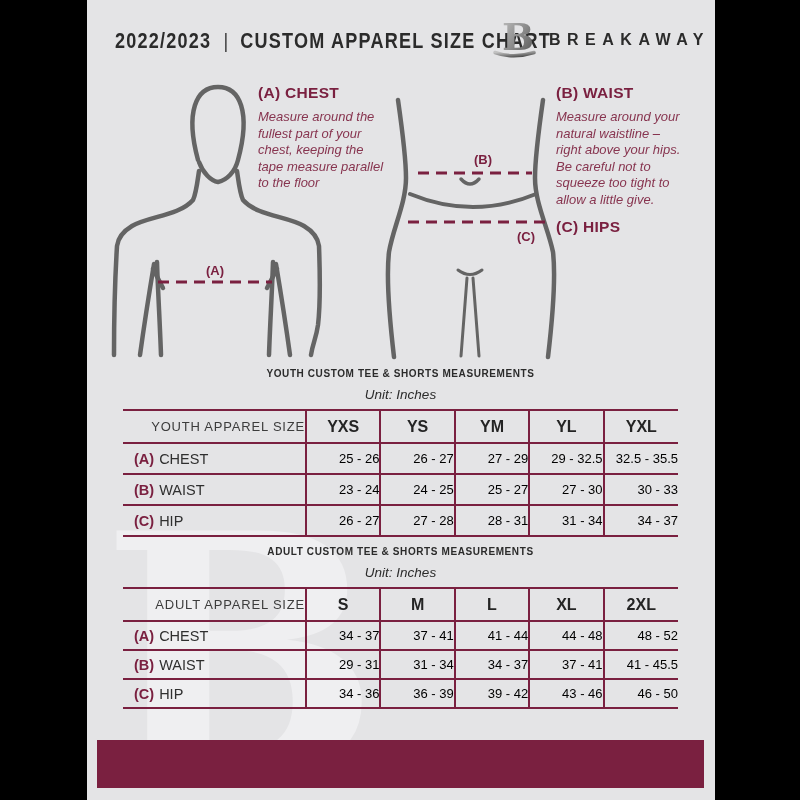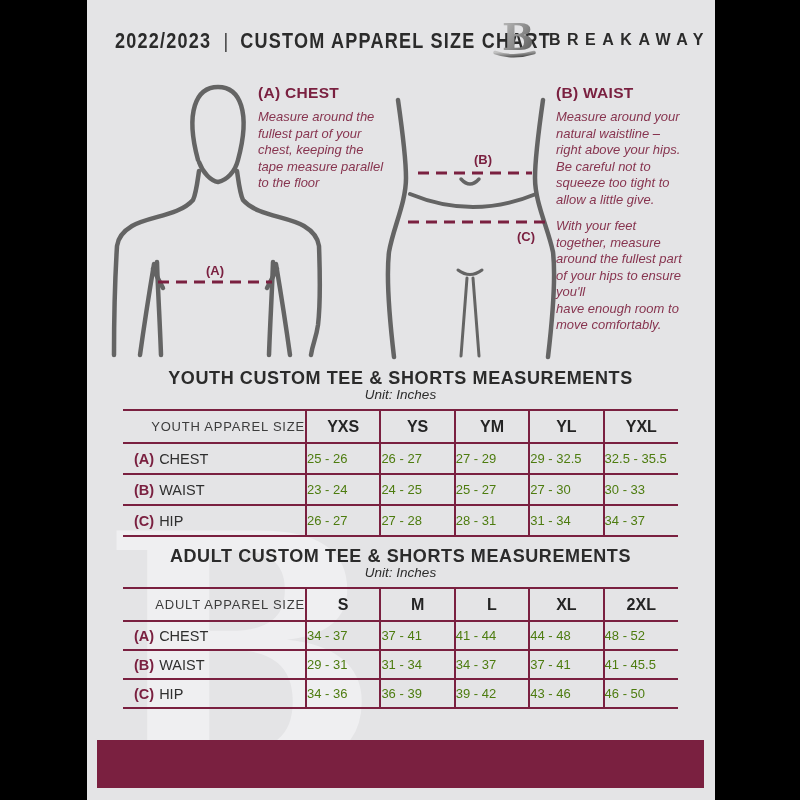--- a/index.html
+++ b/index.html
@@ -27,35 +27,35 @@
   
   .figures{position:absolute;left:0;top:78px;width:628px;height:285px;}
   .instr{position:absolute;}
   .instr h3{font-size:15.5px;font-weight:bold;color:var(--maroon);letter-spacing:.3px;margin-bottom:7px;}
   .instr p{font-size:13px;font-style:italic;color:var(--body-maroon);line-height:16.5px;white-space:pre-line;}
   .instr.a{left:171px;top:84px;width:170px;}
   .instr.b{left:469px;top:84px;width:162px;}
   .instr.c{left:469px;top:218px;width:174px;}
 
   
-  .tbl-title{position:absolute;left:36px;width:555px;text-align:center;font-size:18px;
+  .tbl-title{position:absolute;left:36px;width:555px;text-align:center;font-size:10px;
              font-weight:bold;letter-spacing:.6px;color:var(--ink);z-index:2;}
   .tbl-unit{position:absolute;left:36px;width:555px;text-align:center;font-size:13.5px;
             font-style:italic;color:var(--ink);z-index:2;}
   table.sizes{position:absolute;left:36px;width:555px;border-collapse:collapse;table-layout:fixed;
               border-top:2px solid var(--maroon);z-index:2;background:transparent;}
   table.sizes col.c-label{width:183px;}
   table.sizes tr{border-bottom:2px solid var(--maroon);}
   table.sizes td{vertical-align:middle;}
   table.sizes td + td{border-left:2px solid var(--maroon);}
   .size-label-cell{font-size:13px;color:#3c3c3c;letter-spacing:.8px;padding-left:11px;text-align:right;}
   .size-head{font-size:16px;font-weight:bold;color:#242424;text-align:center;}
   .row-label{padding-left:11px;font-size:14.5px;color:#2f2f2f;text-align:left;}
   .row-label .pfx{color:var(--maroon);font-weight:bold;margin-right:5px;}
-  .val{font-size:13px;color:#4d7c0f;text-align:left;}
+  .val{font-size:13px;color:#000000;text-align:right;}
   #youth-table tr.head,#adult-table tr.head{height:33px;}
   #youth-table tr.data{height:31px;}
   #adult-table tr.data{height:29px;}
 
   
   .wm-clip{position:absolute;left:0;top:528px;width:628px;height:212px;overflow:hidden;z-index:1;}
   .wm{position:absolute;left:14px;top:-38px;font-family:"DejaVu Serif",serif;font-weight:bold;
       font-size:330px;line-height:1;color:#efeff1;}
   .footer-bar{position:absolute;left:10px;top:740px;width:607px;height:48px;
               background:var(--maroon);z-index:3;}
@@ -129,27 +129,21 @@
   <div class="instr b">
     <h3>(B) WAIST</h3>
     <p>Measure around your
 natural waistline –
 right above your hips.
 Be careful not to
 squeeze too tight to
 allow a little give.</p>
   </div>
   <div class="instr c">
-    <p>With your feet
-together, measure
-around the fullest part
-of your hips to ensure
-you'll
-have enough room to
-move comfortably.</p>
+    <h3>(C) HIPS</h3>
   </div>
 
   <div class="wm-clip">
     <div class="wm">B</div>
   </div>
 
   <div class="tbl-title" style="top:368px">YOUTH CUSTOM TEE &amp; SHORTS MEASUREMENTS</div>
   <div class="tbl-unit" style="top:387px">Unit: Inches</div>
   <table class="sizes" id="youth-table" style="top:409px">
     <colgroup>

